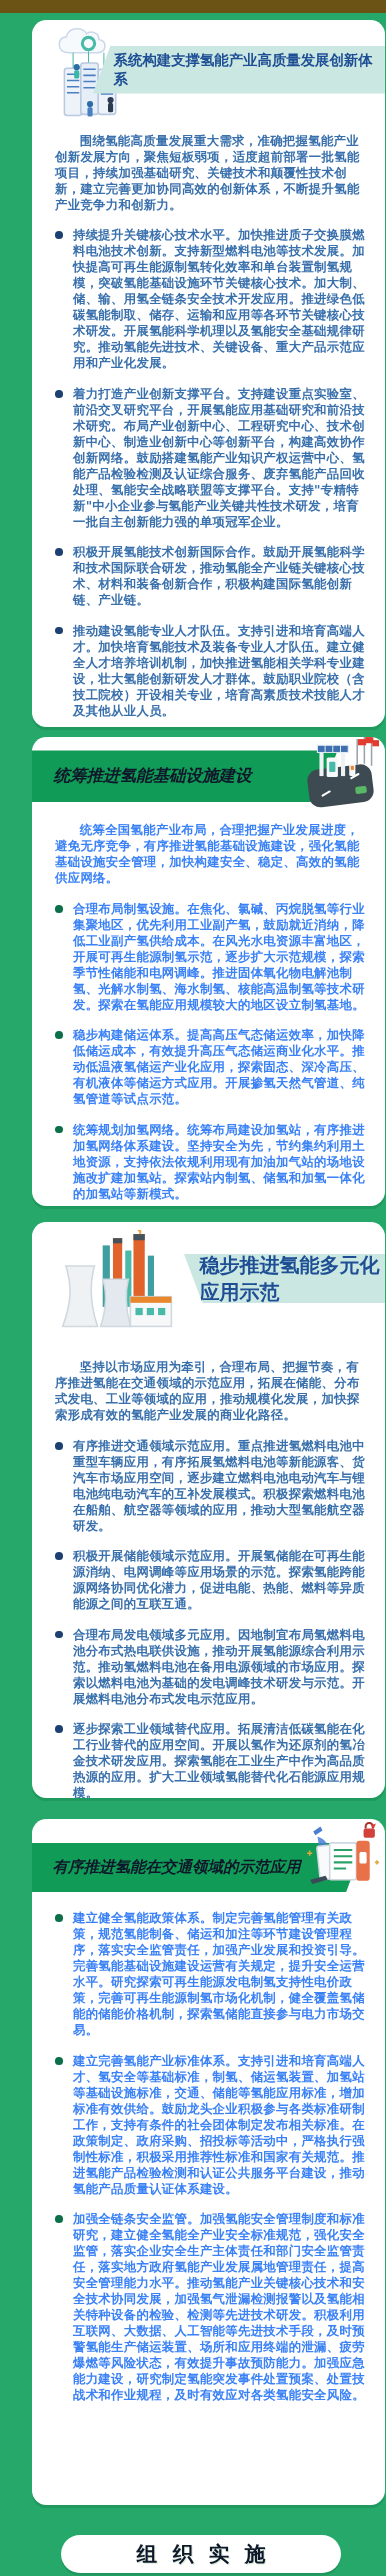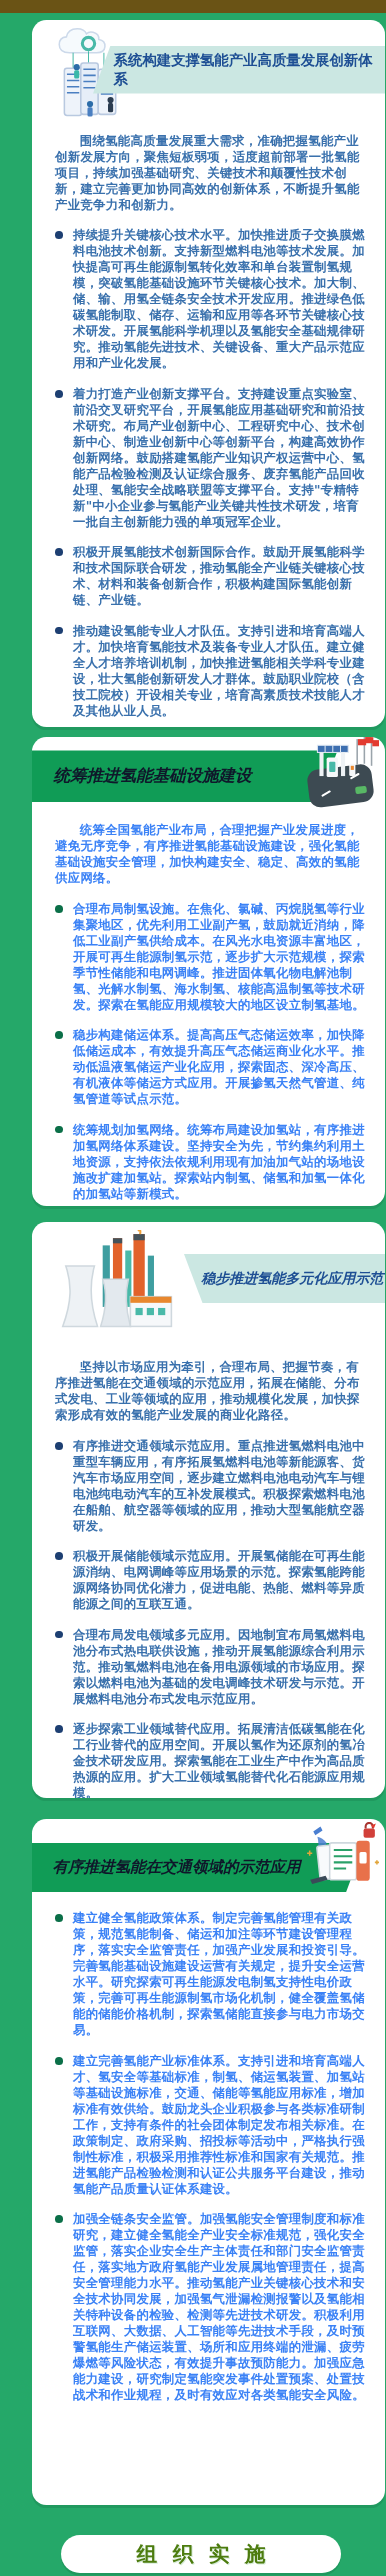--- a/index.html
+++ b/index.html
@@ -21,22 +21,22 @@
   .hdr3{height:124px;}
   .hdr4{height:77px;}
 
   .band{position:absolute;display:flex;align-items:center;font-weight:700;}
   .band-teal{background:#cbe7e2;color:#1e4f94;}
   .band-green{background:#109c56;color:#0f172a;font-style:italic;}
   .band1{top:26px;left:61px;right:0;height:48px;font-size:14.4px;justify-content:center;padding-left:20.6px;
          clip-path:polygon(17.5px 0,100% 0,100% 100%,0 100%);}
   .band2{top:13.4px;left:0;width:284px;height:52px;font-size:16.5px;padding-left:21.6px;
          clip-path:polygon(0 0,100% 0,calc(100% - 19.6px) 100%,0 100%);}
-  .band3{top:32px;left:152px;right:0;height:49px;font-size:14px;justify-content:center;padding-left:15.5px;
-         clip-path:polygon(0 0,100% 0,100% 100%,18.5px 100%);font-style:italic;}
+  .band3{top:32px;left:152px;right:0;height:49px;font-size:20px;justify-content:center;padding-left:15.5px;
+         clip-path:polygon(0 0,100% 0,100% 100%,18.5px 100%);}
   .band4{top:24px;left:0;width:312px;height:49px;font-size:15.5px;padding-left:20.6px;
          clip-path:polygon(0 0,100% 0,calc(100% - 18.5px) 100%,0 100%);}
 
   .icon{position:absolute;display:block;}
   .icon-cloud{left:17.5px;top:3.1px;width:77px;height:95px;}
   .icon-station{right:6.2px;top:-2.1px;width:77px;height:77px;}
   .icon-factory{left:20.6px;top:8.2px;width:124px;height:100px;}
   .icon-docs{right:5.2px;top:3.1px;width:77px;height:70px;}
 
   .intro{margin:13.4px 16.5px 0 23px;font-size:12.4px;line-height:16px;text-indent:2em;letter-spacing:0.3px;}
@@ -45,21 +45,21 @@
   .dot{width:7.7px;height:7.7px;border-radius:50%;margin:4.1px 10.3px 0 0;flex:none;}
   .blue{color:#3a71ad;}
   .green{color:#3b82f6;}
   .dot-blue{background:#1d3f72;}
   .dot-green{background:#0b6f48;}
 
   
   .impl-pill{position:absolute;top:2535px;left:61px;width:280px;height:38px;background:#ffffff;
              border-radius:19px;display:flex;align-items:center;justify-content:center;
              box-shadow:0 2.6px 0 rgba(10,90,50,.2);}
-  .impl-pill span{font-size:20.6px;color:#4d7c0f;letter-spacing:15.5px;margin-right:-15.5px;
+  .impl-pill span{font-size:20.6px;color:#0f172a;letter-spacing:15.5px;margin-right:-15.5px;
                   text-shadow:1px 1px 0 #d7ecd9;}
 </style>
 </head>
 <body>
 
 <div class="page">
   <div class="topbar"></div>
 
   <section class="card card1">
     <div class="hdr hdr1">

